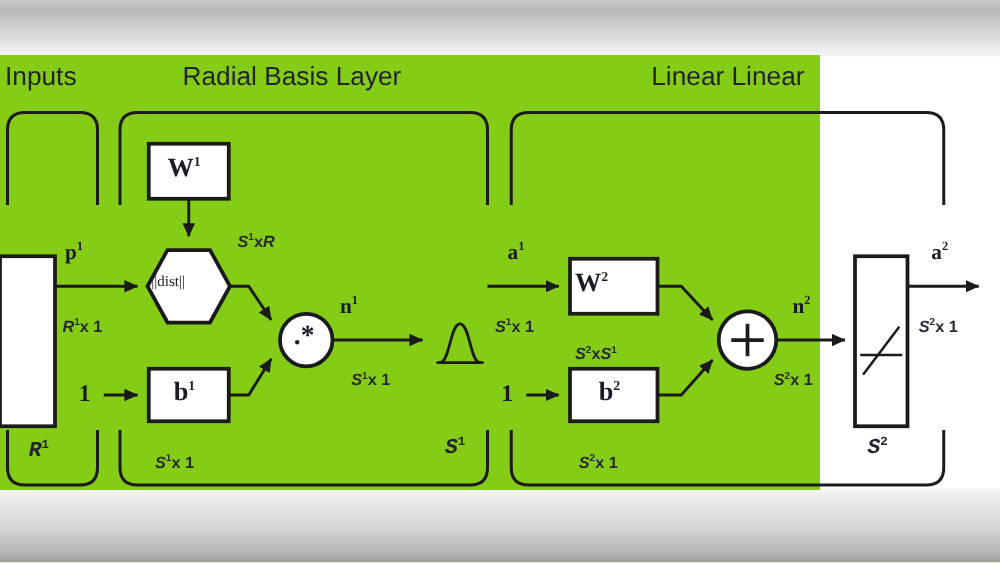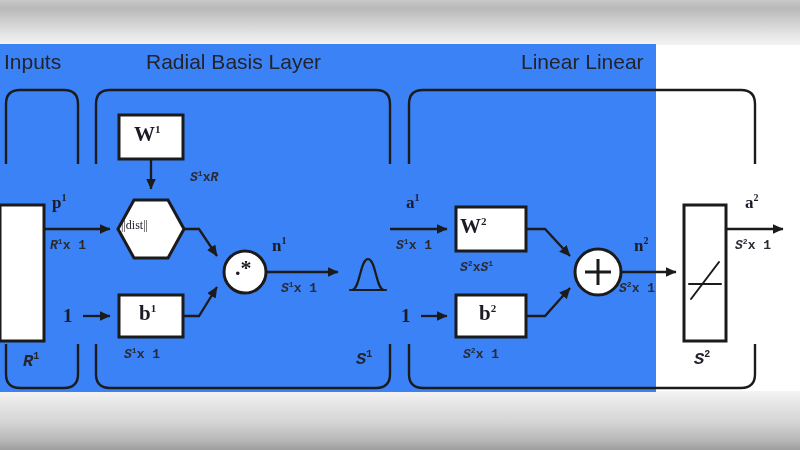--- a/index.html
+++ b/index.html
@@ -31,21 +31,21 @@
     top: 391px;
     height: 59px;
     background: linear-gradient(180deg, #f4f4f4 0%, #e4e4e4 25%, #d3d3d3 55%, #b6b6b6 85%, #9d9d9d 100%);
   }
   .canvas {
     position: absolute;
     left: 0;
     top: 44px;
     width: 656px;
     height: 348px;
-    background: #3b82f6;
+    background: #84cc16;
   }
   .svg-layer {
     position: absolute;
     left: 0;
     top: 0;
   }
   
   .lbl {
     position: absolute;
     white-space: nowrap;
@@ -73,25 +73,26 @@
     font-family: "Liberation Serif", serif;
     font-size: 17px;
     font-weight: bold;
     color: #1b1b26;
   }
   .sig sup {
     font-size: 10px;
     vertical-align: super;
   }
   .dim {
-    font-family: Liberation Mono, monospace;
+    font-family: Liberation Sans, sans-serif;
     font-size: 13px;
     font-style: italic;
     color: #2a2a33;
     font-weight: bold;
+    margin-top: 16px;
   }
   .dim sup {
     font-size: 8px;
     font-style: normal;
     vertical-align: super;
   }
   .dim .x {
     font-style: normal;
     font-weight: bold;
   }

